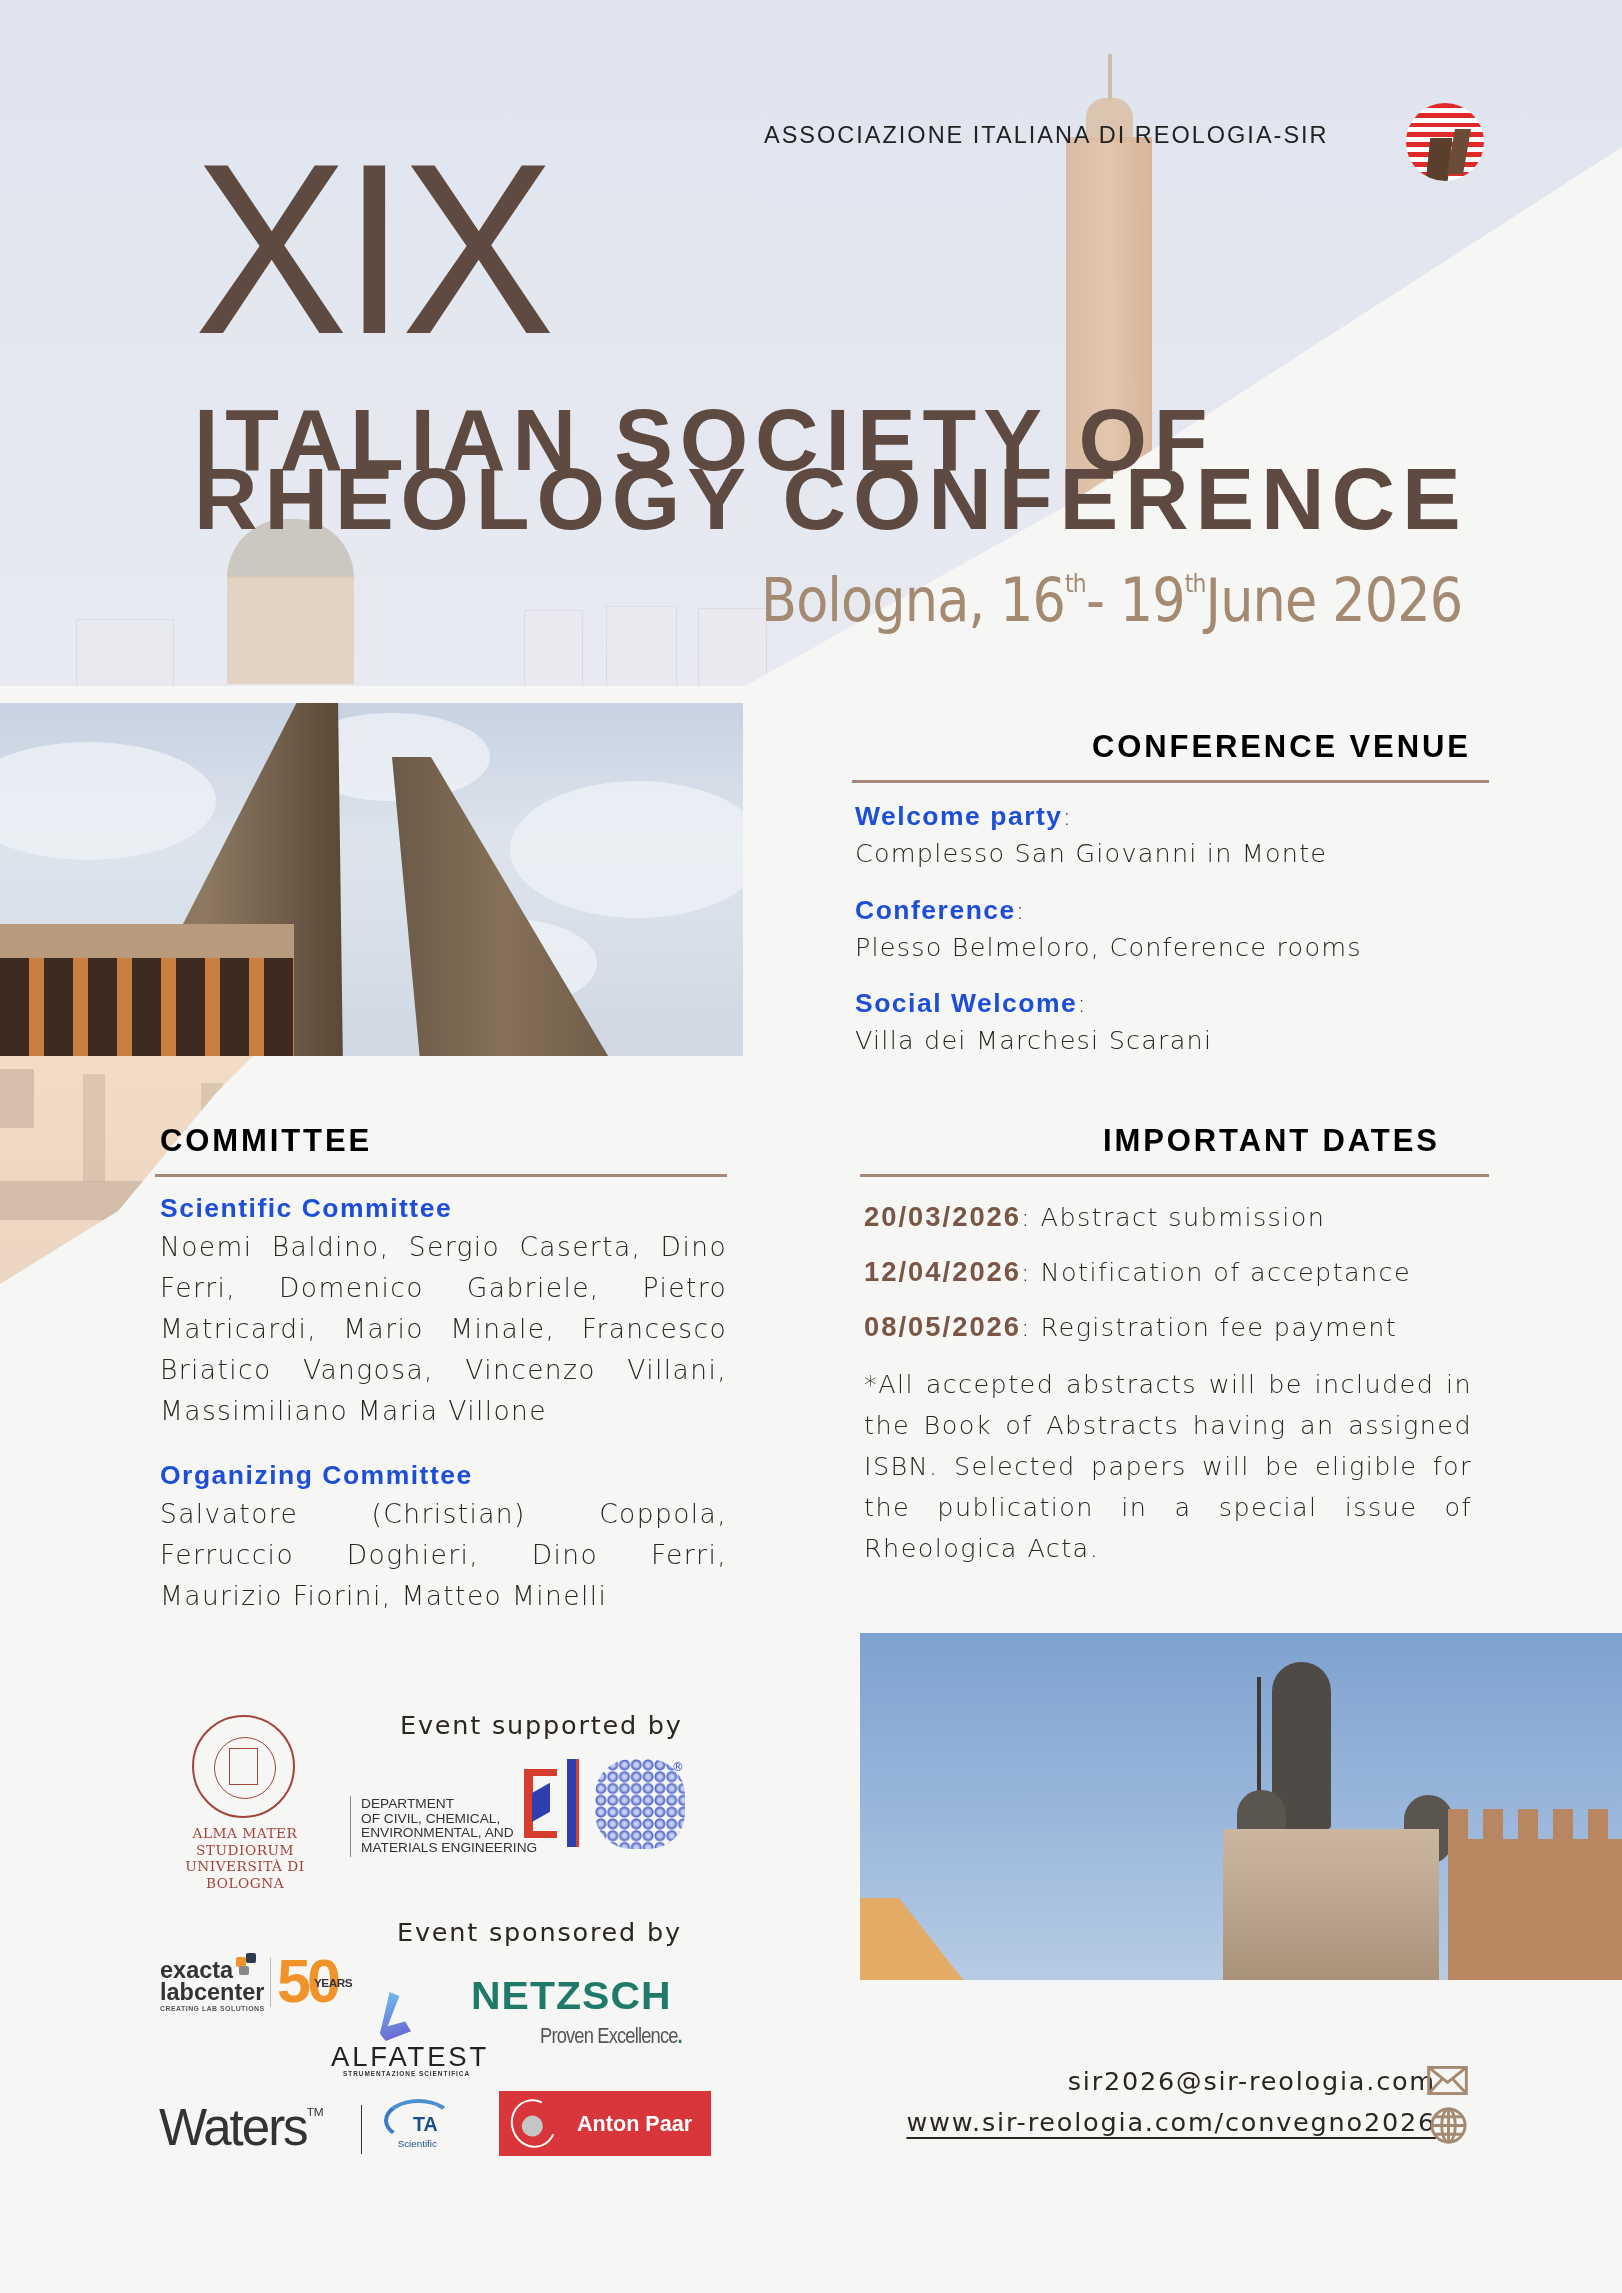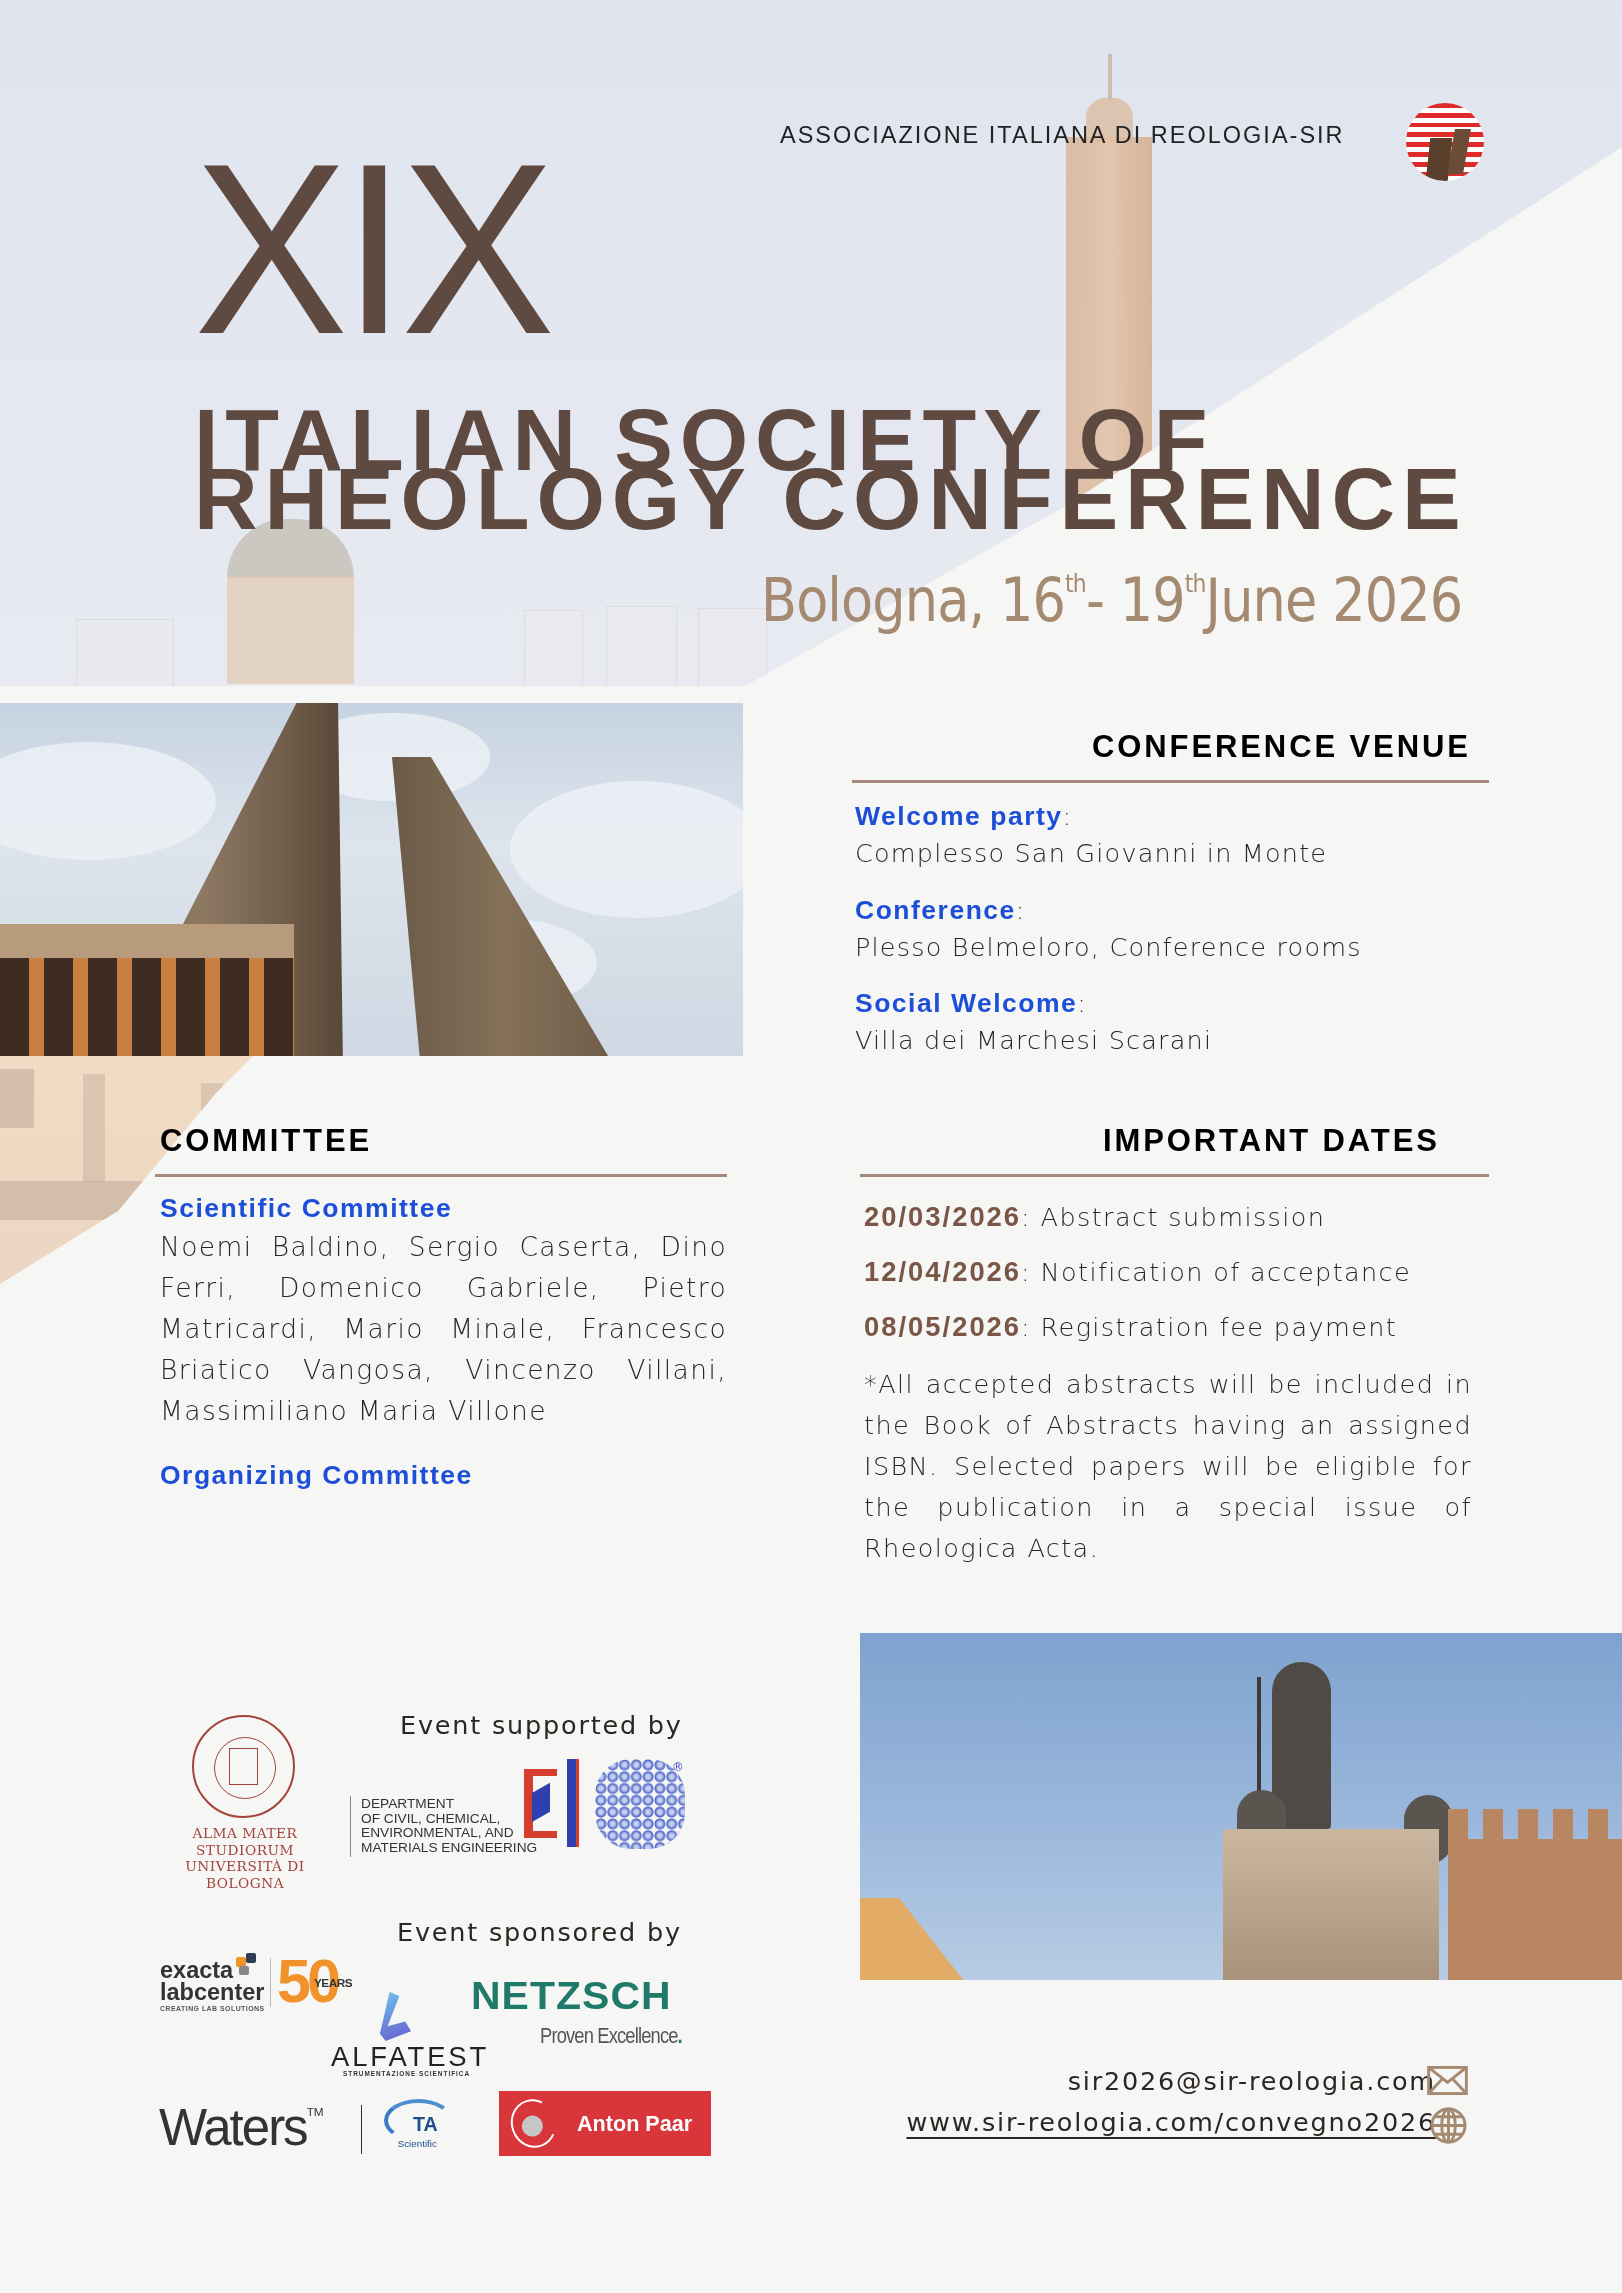--- a/index.html
+++ b/index.html
@@ -46,21 +46,21 @@
     background: #b9b3a4; border-radius: 64px 64px 0 0; opacity: .6;
   }
   .bg-dome-base {
     position: absolute; left: 227px; top: 576px; width: 127px; height: 108px;
     background: #e0c9b0; opacity: .7;
   }
   .bg-bldg { position:absolute; background:#e9e9ef; opacity:.85; border:1px solid #d9d9e0; }
 
   
   .org-line {
-    position: absolute; left: 780px; top: 122px;
+    position: absolute; left: 764px; top: 122px;
     font-family: "Liberation Sans", sans-serif;
     font-size: 23.5px; letter-spacing: 2px; color: #222;
   }
   .org-logo {
     position: absolute; left: 1406px; top: 103px; width: 78px; height: 78px;
     border-radius: 50%; overflow: hidden;
     background: repeating-linear-gradient(180deg, #e02a2a 0 4.9px, #ffffff 4.9px 9.8px);
   }
   .org-logo .t1 { position:absolute; left:21.6px; top:35px; width:21.6px; height:43px; background:#5a3f2d; transform:skewX(-6deg); }
   .org-logo .t2 { position:absolute; left:45px; top:25.5px; width:15.7px; height:45px; background:#6b4c36; transform:skewX(-10deg); }
@@ -347,20 +347,21 @@
   </div>
 </div>
 
 <div class="sec-title" style="left:160px;top:1123px;">COMMITTEE</div>
 <div class="sec-rule" style="left:155px;top:1174px;width:572px;"></div>
 <div class="committee">
   <div class="label-b">Scientific Committee</div>
   <div class="body-t names">Noemi Baldino, Sergio Caserta, Dino Ferri, Domenico Gabriele, Pietro Matricardi, Mario Minale, Francesco Briatico Vangosa, Vincenzo Villani, Massimiliano Maria Villone</div>
   <div class="gap"></div>
   <div class="label-b">Organizing Committee</div>
+  <div class="body-t names">Salvatore (Christian) Coppola, Ferruccio Doghieri, Dino Ferri, Maurizio Fiorini, Matteo Minelli</div>
 </div>
 
 <div class="sec-title" style="left:1103px;top:1123px;">IMPORTANT DATES</div>
 <div class="sec-rule" style="left:860px;top:1174px;width:629px;"></div>
 <div class="dates">
   <div class="row"><span class="date">20/03/2026</span><span class="body-t txt">: </span><span class="body-t txt">Abstract submission</span></div>
   <div class="row"><span class="date">12/04/2026</span><span class="body-t txt">: </span><span class="body-t txt">Notification of acceptance</span></div>
   <div class="row"><span class="date">08/05/2026</span><span class="body-t txt">: </span><span class="body-t txt">Registration fee payment</span></div>
   <div class="body-t note">*All accepted abstracts will be included in the Book of Abstracts having an assigned ISBN. Selected papers will be eligible for the publication in a special issue of Rheologica Acta.</div>
 </div>

